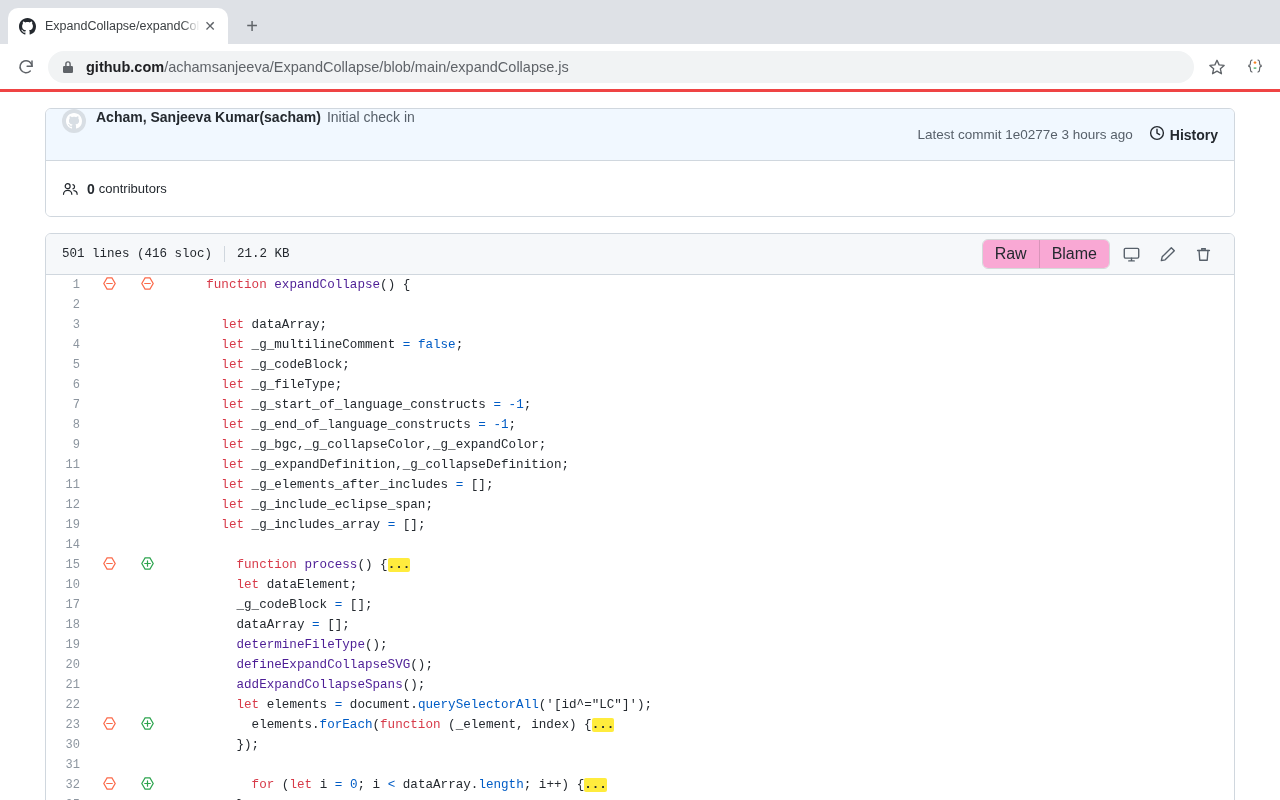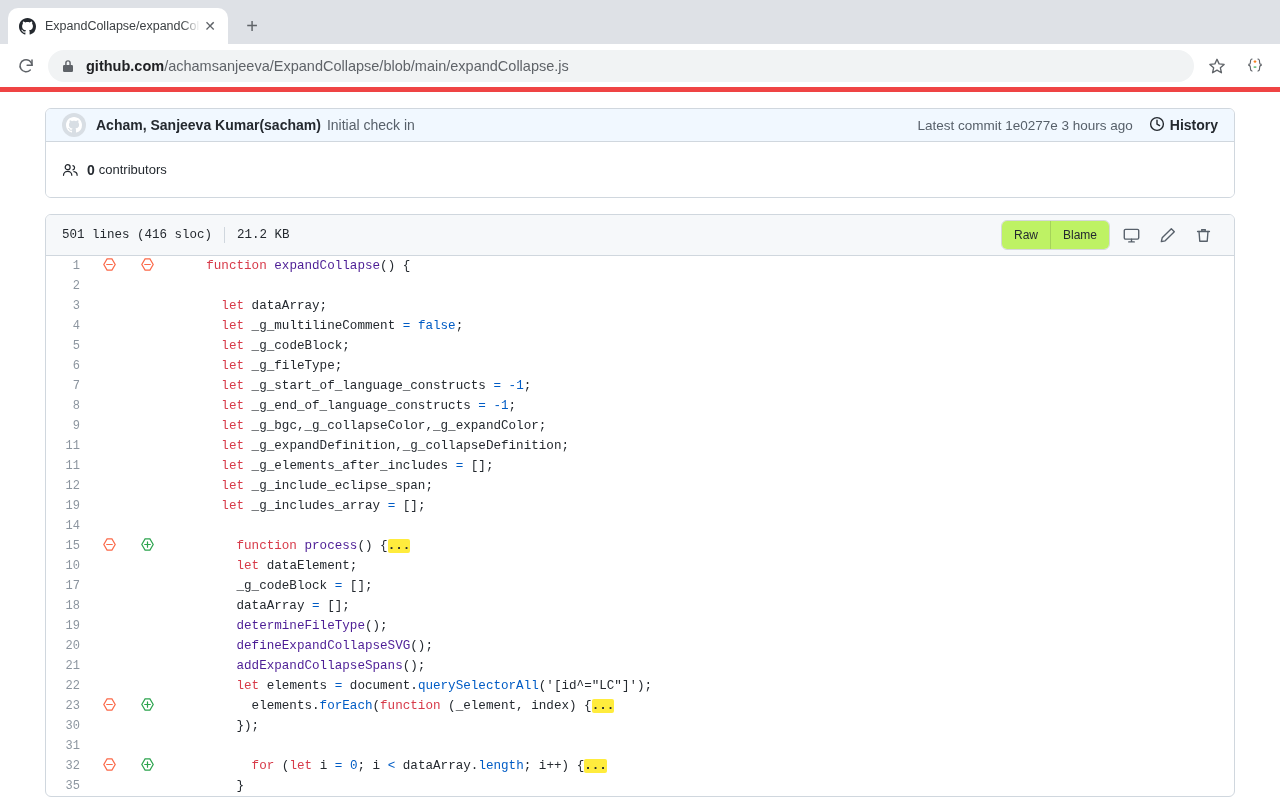--- a/index.html
+++ b/index.html
@@ -38,21 +38,21 @@
   }
   .newtab {
     width: 28px; height: 28px; margin: 0 0 4px 10px;
     display: flex; align-items: center; justify-content: center;
     color: #5f6368; font-size: 20px; border-radius: 50%; flex: none;
   }
 
   .toolbar {
     height: 48px; background: #ffffff;
     display: flex; align-items: center; padding: 0 10px;
-    border-bottom: 5px solid #ef4444; flex: none;
+    border-bottom: 3px solid #ef4444; flex: none;
   }
   .nav-btn {
     width: 32px; height: 32px; border-radius: 50%; flex: none;
     display: flex; align-items: center; justify-content: center;
     color: #5f6368; margin-right: 6px;
   }
   .omnibox {
     flex: 1; height: 32px; background: #f1f3f4; border-radius: 16px;
     display: flex; align-items: center; padding: 0 14px;
   }
@@ -67,21 +67,21 @@
   
   .page { flex: 1; background: #ffffff; overflow: hidden; padding: 0 45px; }
 
   .commit-box {
     margin-top: 16px;
     border: 1px solid #d0d7de; border-radius: 6px; overflow: hidden;
   }
   .commit-row {
     background: #ddf4ff33; background-color: #f1f8ff;
     border-bottom: 1px solid #d0d7de;
-    height: 33px; display: flex; align-items: center; padding: 0 16px;
+    height: 52px; display: flex; padding: 0 16px;
   }
   .avatar {
     width: 24px; height: 24px; border-radius: 50%; background: #d8dee4;
     display: flex; align-items: center; justify-content: center;
     flex: none; margin-right: 10px;
   }
   .commit-author { font-size: 14px; font-weight: bold; color: #24292f; }
   .commit-msg { font-size: 14px; color: #57606a; margin-left: 6px; }
   .commit-right { margin-left: auto; display: flex; align-items: center; }
   .commit-meta { font-size: 13.5px; color: #57606a; }
@@ -108,22 +108,22 @@
   .file-stats {
     font-family: "Liberation Mono", monospace; font-size: 12.5px; color: #24292f;
     display: flex; align-items: center;
   }
   .stat-sep {
     width: 1px; height: 16px; background: #d0d7de; margin: 0 12px;
   }
   .file-actions { margin-left: auto; display: flex; align-items: center; }
   .btn-group { display: flex; border: 1px solid rgba(27,31,36,0.15); border-radius: 6px; overflow: hidden; }
   .btn {
-    height: 28px; padding: 0 12px; background: #bef264;
-    font-size: 12px; color: #24292f; display: flex; align-items: center;
+    height: 28px; padding: 0 12px; background: #f9a8d4;
+    font-size: 16px; color: #24292f; display: flex; align-items: center;
     border-right: 1px solid rgba(27,31,36,0.15);
   }
   .btn:last-child { border-right: none; }
   .icon-btn {
     width: 30px; height: 28px; display: flex; align-items: center;
     justify-content: center; color: #57606a; margin-left: 6px;
   }
 
   
   .code-table { width: 100%; border-collapse: collapse; }

